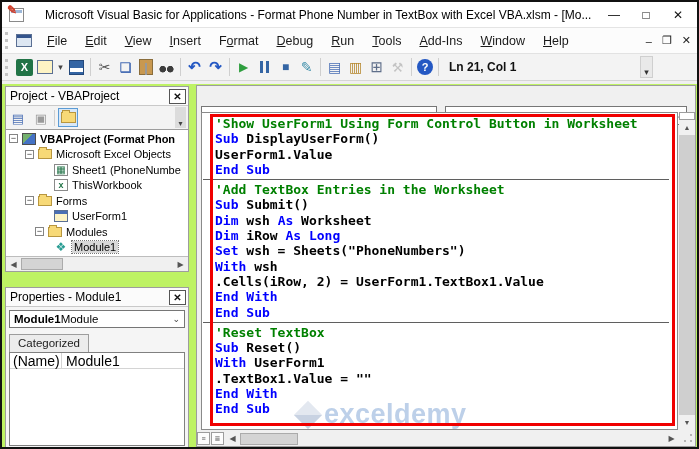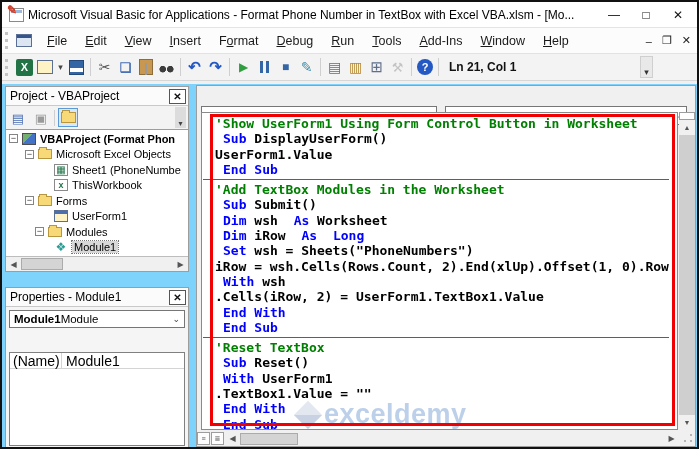--- a/index.html
+++ b/index.html
@@ -9,21 +9,21 @@
   .window {
     width:699px; height:449px; position:relative;
     border:2px solid #111; background:#f0f0f0; overflow:hidden;
   }
 
   
   .titlebar { height:25px; background:#fff; display:flex; align-items:center; padding:0 4px 0 7px; }
   .vba-app-icon { width:15px; height:14px; background:#fff; border:1px solid #8a8a8a; position:relative; flex:none; }
   .vba-app-icon::before { content:""; position:absolute; left:1px; right:1px; top:1px; height:3px; background:#9db8d9; }
   .vba-app-icon::after { content:"✎"; position:absolute; left:-3px; top:-6px; color:#d23b26; font-size:12px; font-weight:bold; }
-  .title-text { margin-left:4px; font-size:12px; color:#000; white-space:nowrap; overflow:hidden; flex:1; }
+  .title-text { margin-left:21px; font-size:12px; color:#000; white-space:nowrap; overflow:hidden; flex:1; }
   .win-btns { display:flex; align-items:center; gap:2px; }
   .win-btn { width:30px; height:20px; display:flex; align-items:center; justify-content:center; font-size:12px; color:#111; }
 
   
   .menubar { height:26px; background:#fcfcfc; display:flex; align-items:center; padding:0 6px 0 3px; border-top:1px solid #e4e4e4; }
   .grip { width:5px; height:17px; border-left:3px dotted #c3c3c3; margin-right:4px; flex:none; }
   .menu-app-icon { width:16px; height:13px; background:#dce6f2; border:1px solid #5a6f93; position:relative; margin:0 6px 0 2px; flex:none; }
   .menu-app-icon::before { content:""; position:absolute; left:0; right:0; top:0; height:3px; background:#34548c; }
   .menu-items { display:flex; align-items:center; }
   .menu-item { padding:4px 9px; font-size:12.5px; color:#1a1a1a; white-space:nowrap; }
@@ -60,21 +60,21 @@
   .ico-properties-window-icon::before { content:"▥"; color:#b5862b; font-size:14px; }
   .ico-object-browser-icon::before { content:"⊞"; color:#5f6f8a; font-size:15px; }
   .ico-toolbox-icon::before { content:"⚒"; color:#8a8a8a; font-size:13px; }
   .ico-help-icon { width:16px; height:16px; margin:2px; background:#2458c3; border-radius:50%; color:#fff; font-size:11px; font-weight:bold; }
   .ico-help-icon::before { content:"?"; }
   .tb-pos { font-size:12px; font-weight:600; color:#111; margin-left:7px; white-space:nowrap; }
   .tb-overflow { margin-left:auto; margin-right:44px; width:13px; height:22px; display:flex; flex-direction:column; align-items:center; justify-content:flex-end; background:#e9e9e9; border:1px solid #cfcfcf; }
   .tb-overflow::before { content:"▾"; font-size:9px; color:#333; line-height:10px; }
 
   
-  .main { position:absolute; top:82px; left:0; right:0; bottom:0; background:#7dd3fc; }
+  .main { position:absolute; top:82px; left:0; right:0; bottom:0; background:#bef264; }
 
   
   .panel { position:absolute; background:#f5f5f5; border:1px solid #9d9d9d; }
   .panel-header { height:19px; background:#fbfbfb; border-bottom:1px solid #c9c9c9; display:flex; align-items:center; padding:0 2px 0 4px; }
   .panel-title { font-size:12px; color:#000; flex:1; white-space:nowrap; overflow:hidden; }
   .panel-close { width:17px; height:15px; border:1px solid #555; background:#fff; display:flex; align-items:center; justify-content:center; font-size:10px; font-weight:bold; color:#111; flex:none; }
 
   
   .project-panel { left:3px; top:2px; width:184px; height:186px; display:flex; flex-direction:column; }
   .proj-toolbar { height:23px; display:flex; align-items:center; gap:3px; padding:0 2px; background:#f3f3f3; }
@@ -131,21 +131,21 @@
   .combo { background:#fff; border:1px solid #767676; display:flex; align-items:center; font-size:11.5px; font-weight:bold; padding:0 5px; color:#000; }
   .combo .chev { margin-left:auto; font-size:10px; color:#444; font-weight:normal; }
   .combo-left { width:236px; flex:none; }
   .combo-right { flex:1; }
 
   .code-area { position:absolute; left:4px; top:26px; right:17px; bottom:16px; background:#fff; border:1px solid #8a8a8a; overflow:hidden; }
   .red-rect { position:absolute; left:8px; top:1px; right:2px; bottom:3px; border:3px solid var(--ann,#f00000); z-index:3; pointer-events:none; }
   .code-content { position:absolute; left:13px; top:3px; right:4px; z-index:2;
     font-family:"DejaVu Sans Mono","Liberation Mono",monospace; font-size:13px; font-weight:bold; }
   .code-line { height:15.3px; line-height:15.3px; white-space:pre; }
-  .seg-k { color:var(--kw,#0000ff);margin-left:8px; }
+  .seg-k { color:var(--kw,#0000ff); }
   .seg-c { color:var(--cm,#008000); }
   .seg-n { color:var(--norm,#000); }
   .code-sep { position:relative; height:5px; }
   .code-sep::after { content:""; position:absolute; left:-12px; width:466px; top:2px; border-top:1px solid #5f5f5f; }
 
   .watermark { position:absolute; left:96px; top:286px; z-index:1; text-align:center; }
   .wm-row { display:flex; align-items:center; gap:6px; }
   .wm-diamond { width:20px; height:20px; background:linear-gradient(135deg,#e3e8f0 0 50%,#c8d2e2 50%); transform:rotate(45deg); flex:none; }
   .wm-brand { font-size:27px; font-weight:bold; color:var(--wm-brand,#bdd0e9); letter-spacing:0.5px; }
 
@@ -305,20 +305,21 @@
       <div class="panel-header">
         <span class="panel-title">Properties - Module1</span>
         <span class="panel-close">✕</span>
       </div>
       <div class="props-combo">
         <span class="b">Module1</span>
         <span> Module</span>
         <span class="chev">⌄</span>
       </div>
       <div class="props-tabs" id="props-tabs">
+          <span class="ptab">Categorized</span>
         </div>
       <div class="props-grid" id="props-grid">
           <div class="prow">
             <span class="pcell-name">(Name)</span>
             <span class="pcell-val">Module1</span>
           </div>
         </div>
     </div>
 
     <div class="code-window">
@@ -340,26 +341,25 @@
             <span class="wm-brand">exceldemy</span>
           </div>
 
         </div>
         <div class="code-content" id="code-content">
             <div class="code-line"><span class="seg-c">'Show UserForm1 Using Form Control Button in Worksheet</span></div>
             <div class="code-line"><span class="seg-k">Sub</span><span class="seg-n"> DisplayUserForm()</span></div>
             <div class="code-line"><span class="seg-n">UserForm1.Value</span></div>
             <div class="code-line"><span class="seg-k">End Sub</span></div>
             <div class="code-sep"></div>
-            <div class="code-line"><span class="seg-c">'Add TextBox Modules in the Worksheet</span></div>
+            <div class="code-line"><span class="seg-c">'Add TextBox Entries in the Worksheet</span></div>
             <div class="code-line"><span class="seg-k">Sub</span><span class="seg-n"> Submit()</span></div>
             <div class="code-line"><span class="seg-k">Dim</span><span class="seg-n"> wsh </span><span class="seg-k">As</span><span class="seg-n"> Worksheet</span></div>
             <div class="code-line"><span class="seg-k">Dim</span><span class="seg-n"> iRow </span><span class="seg-k">As</span><span class="seg-n"> </span><span class="seg-k">Long</span></div>
             <div class="code-line"><span class="seg-k">Set</span><span class="seg-n"> wsh = Sheets("PhoneNumbers")</span></div>
-            <div class="code-line"><span class="seg-n">iRow = wsh.Cells(Rows.Count, 2).End(xlUp).Offset(1, 0).Row</span></div>
             <div class="code-line"><span class="seg-k">With</span><span class="seg-n"> wsh</span></div>
             <div class="code-line"><span class="seg-n">.Cells(iRow, 2) = UserForm1.TextBox1.Value</span></div>
             <div class="code-line"><span class="seg-k">End With</span></div>
             <div class="code-line"><span class="seg-k">End Sub</span></div>
             <div class="code-sep"></div>
             <div class="code-line"><span class="seg-c">'Reset TextBox</span></div>
             <div class="code-line"><span class="seg-k">Sub</span><span class="seg-n"> Reset()</span></div>
             <div class="code-line"><span class="seg-k">With</span><span class="seg-n"> UserForm1</span></div>
             <div class="code-line"><span class="seg-n">.TextBox1.Value = ""</span></div>
             <div class="code-line"><span class="seg-k">End With</span></div>

